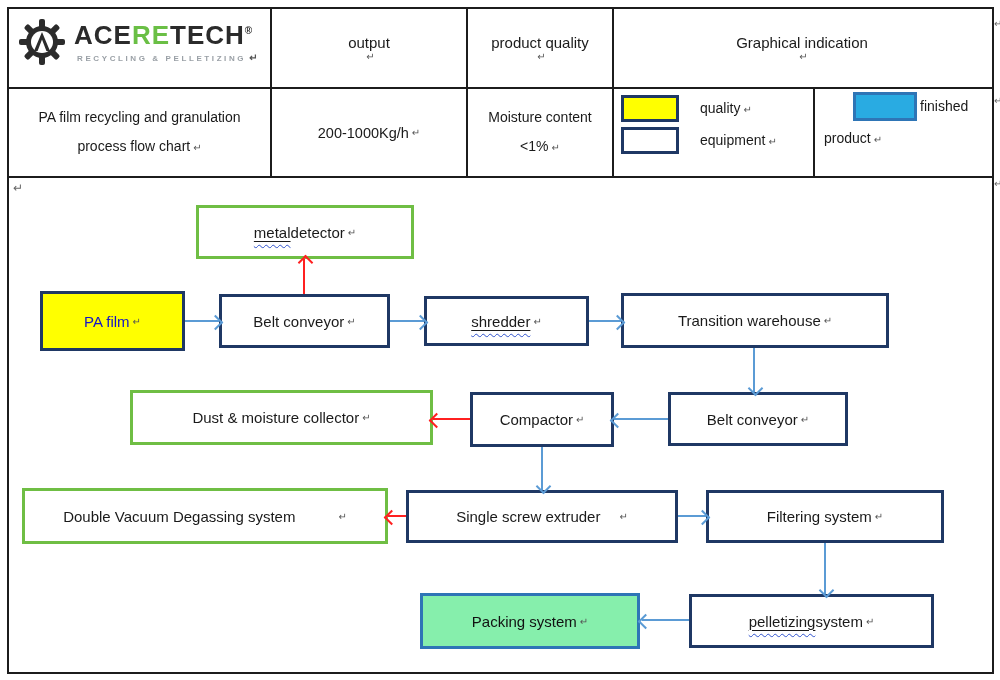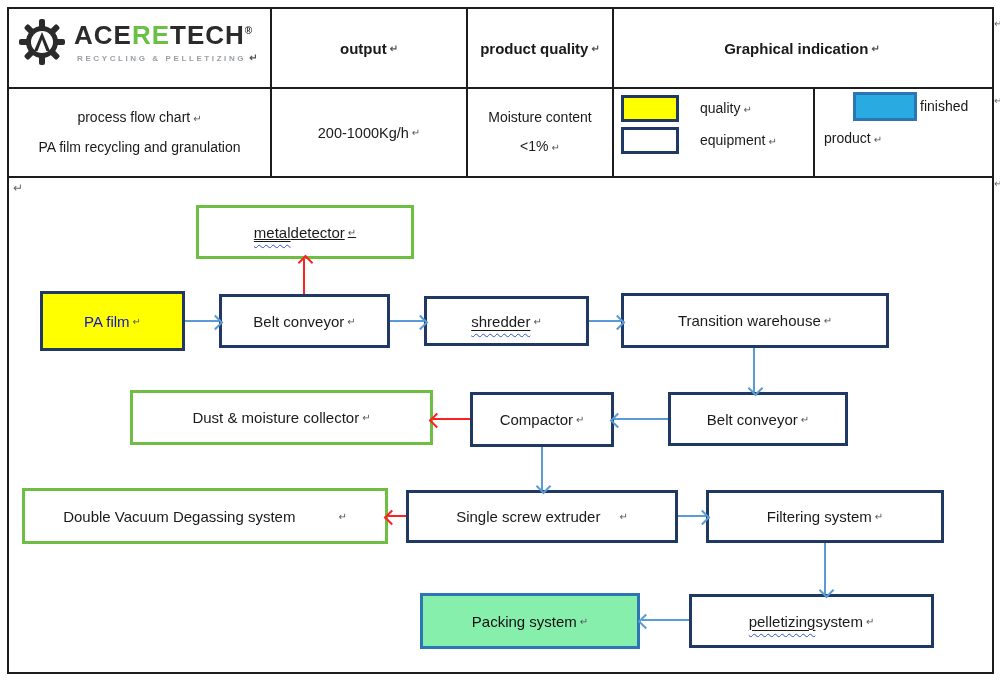--- a/index.html
+++ b/index.html
@@ -3,21 +3,21 @@
 <meta charset="utf-8">
 <style>
   html,body{margin:0;padding:0;background:#fff;}
   #page{position:relative;width:1000px;height:680px;background:#ffffff;overflow:hidden;
         font-family:"Liberation Sans",sans-serif;color:#1a1a1a;}
   
   .bline{position:absolute;background:#1c1c1c;}
   .outer-frame{position:absolute;left:7px;top:7px;width:983px;height:663px;border:2px solid #1c1c1c;}
   
   .cell{position:absolute;display:flex;align-items:center;justify-content:center;text-align:center;}
-  .cell.bold{font-weight:bold;font-size:15px;}
+  .cell.bold{font-weight:normal;font-size:15px;flex-direction:column;}
   .two-line{flex-direction:column;line-height:29px;font-size:14px;}
   
   .logo-wrap{position:absolute;left:18px;top:16px;width:250px;height:60px;}
   .gear{position:absolute;left:0;top:2px;}
   .brand{position:absolute;left:56px;top:4px;font-size:26px;font-weight:bold;letter-spacing:1px;color:#2b2b2b;white-space:nowrap;}
   .brand .re{color:#6abf45;}
   .brand sup{font-size:10px;}
   .tagline{position:absolute;left:59px;top:36px;font-size:8px;letter-spacing:2.6px;color:#9aa0a6;font-weight:bold;white-space:nowrap;}
   
   .swatch{position:absolute;box-sizing:border-box;}
@@ -88,22 +88,22 @@
   <div class="cell bold" style="left:468px;top:9px;width:144px;height:78px;">
     <span>product quality</span>
       <span class="pmark">↵</span>
   </div>
   <div class="cell bold" style="left:614px;top:9px;width:376px;height:78px;">
     <span>Graphical indication</span>
       <span class="pmark">↵</span>
   </div>
 
   <div class="cell two-line" style="left:9px;top:89px;width:261px;height:87px;">
+    <span>PA film recycling and granulation</span>
     <span><span>process flow chart</span><span class="pmark">↵</span></span>
-    <span>PA film recycling and granulation</span>
   </div>
   <div class="cell" style="left:272px;top:89px;width:194px;height:87px;font-size:14.5px;">
     <span>200-1000Kg/h</span>
       <span class="pmark">↵</span>
   </div>
   <div class="cell two-line" style="left:468px;top:89px;width:144px;height:87px;">
     <span>Moisture content</span>
     <span><span>&lt;1%</span><span class="pmark">↵</span></span>
   </div>
 
@@ -114,21 +114,21 @@
 
   <div class="swatch sw-blue"></div>
   <div class="legend-label" style="left:920px;top:98px;"><span>finished</span></div>
   <div class="legend-label" style="left:824px;top:130px;"><span>product</span><span class="pmark">↵</span></div>
 
   <div class="pmark-float" style="left:994px;top:18px;">↵</div>
   <div class="pmark-float" style="left:994px;top:95px;">↵</div>
   <div class="pmark-float" style="left:994px;top:178px;">↵</div>
   <div class="pmark-float" style="left:13px;top:181px;font-size:12px;">↵</div>
 
-  <div class="node aux" style="left:196px;top:205px;width:218px;height:54px;text-decoration:underline;">
+  <div class="node aux" style="left:196px;top:205px;width:218px;height:54px;">
     <span class="uw"><span class="wv">metal</span></span>
       <span> detector</span>
       <span class="pmark">↵</span>
   </div>
 
   <div class="node material" style="left:40px;top:291px;width:145px;height:60px;">
     <span>PA film</span>
       <span class="pmark">↵</span>
   </div>
 

